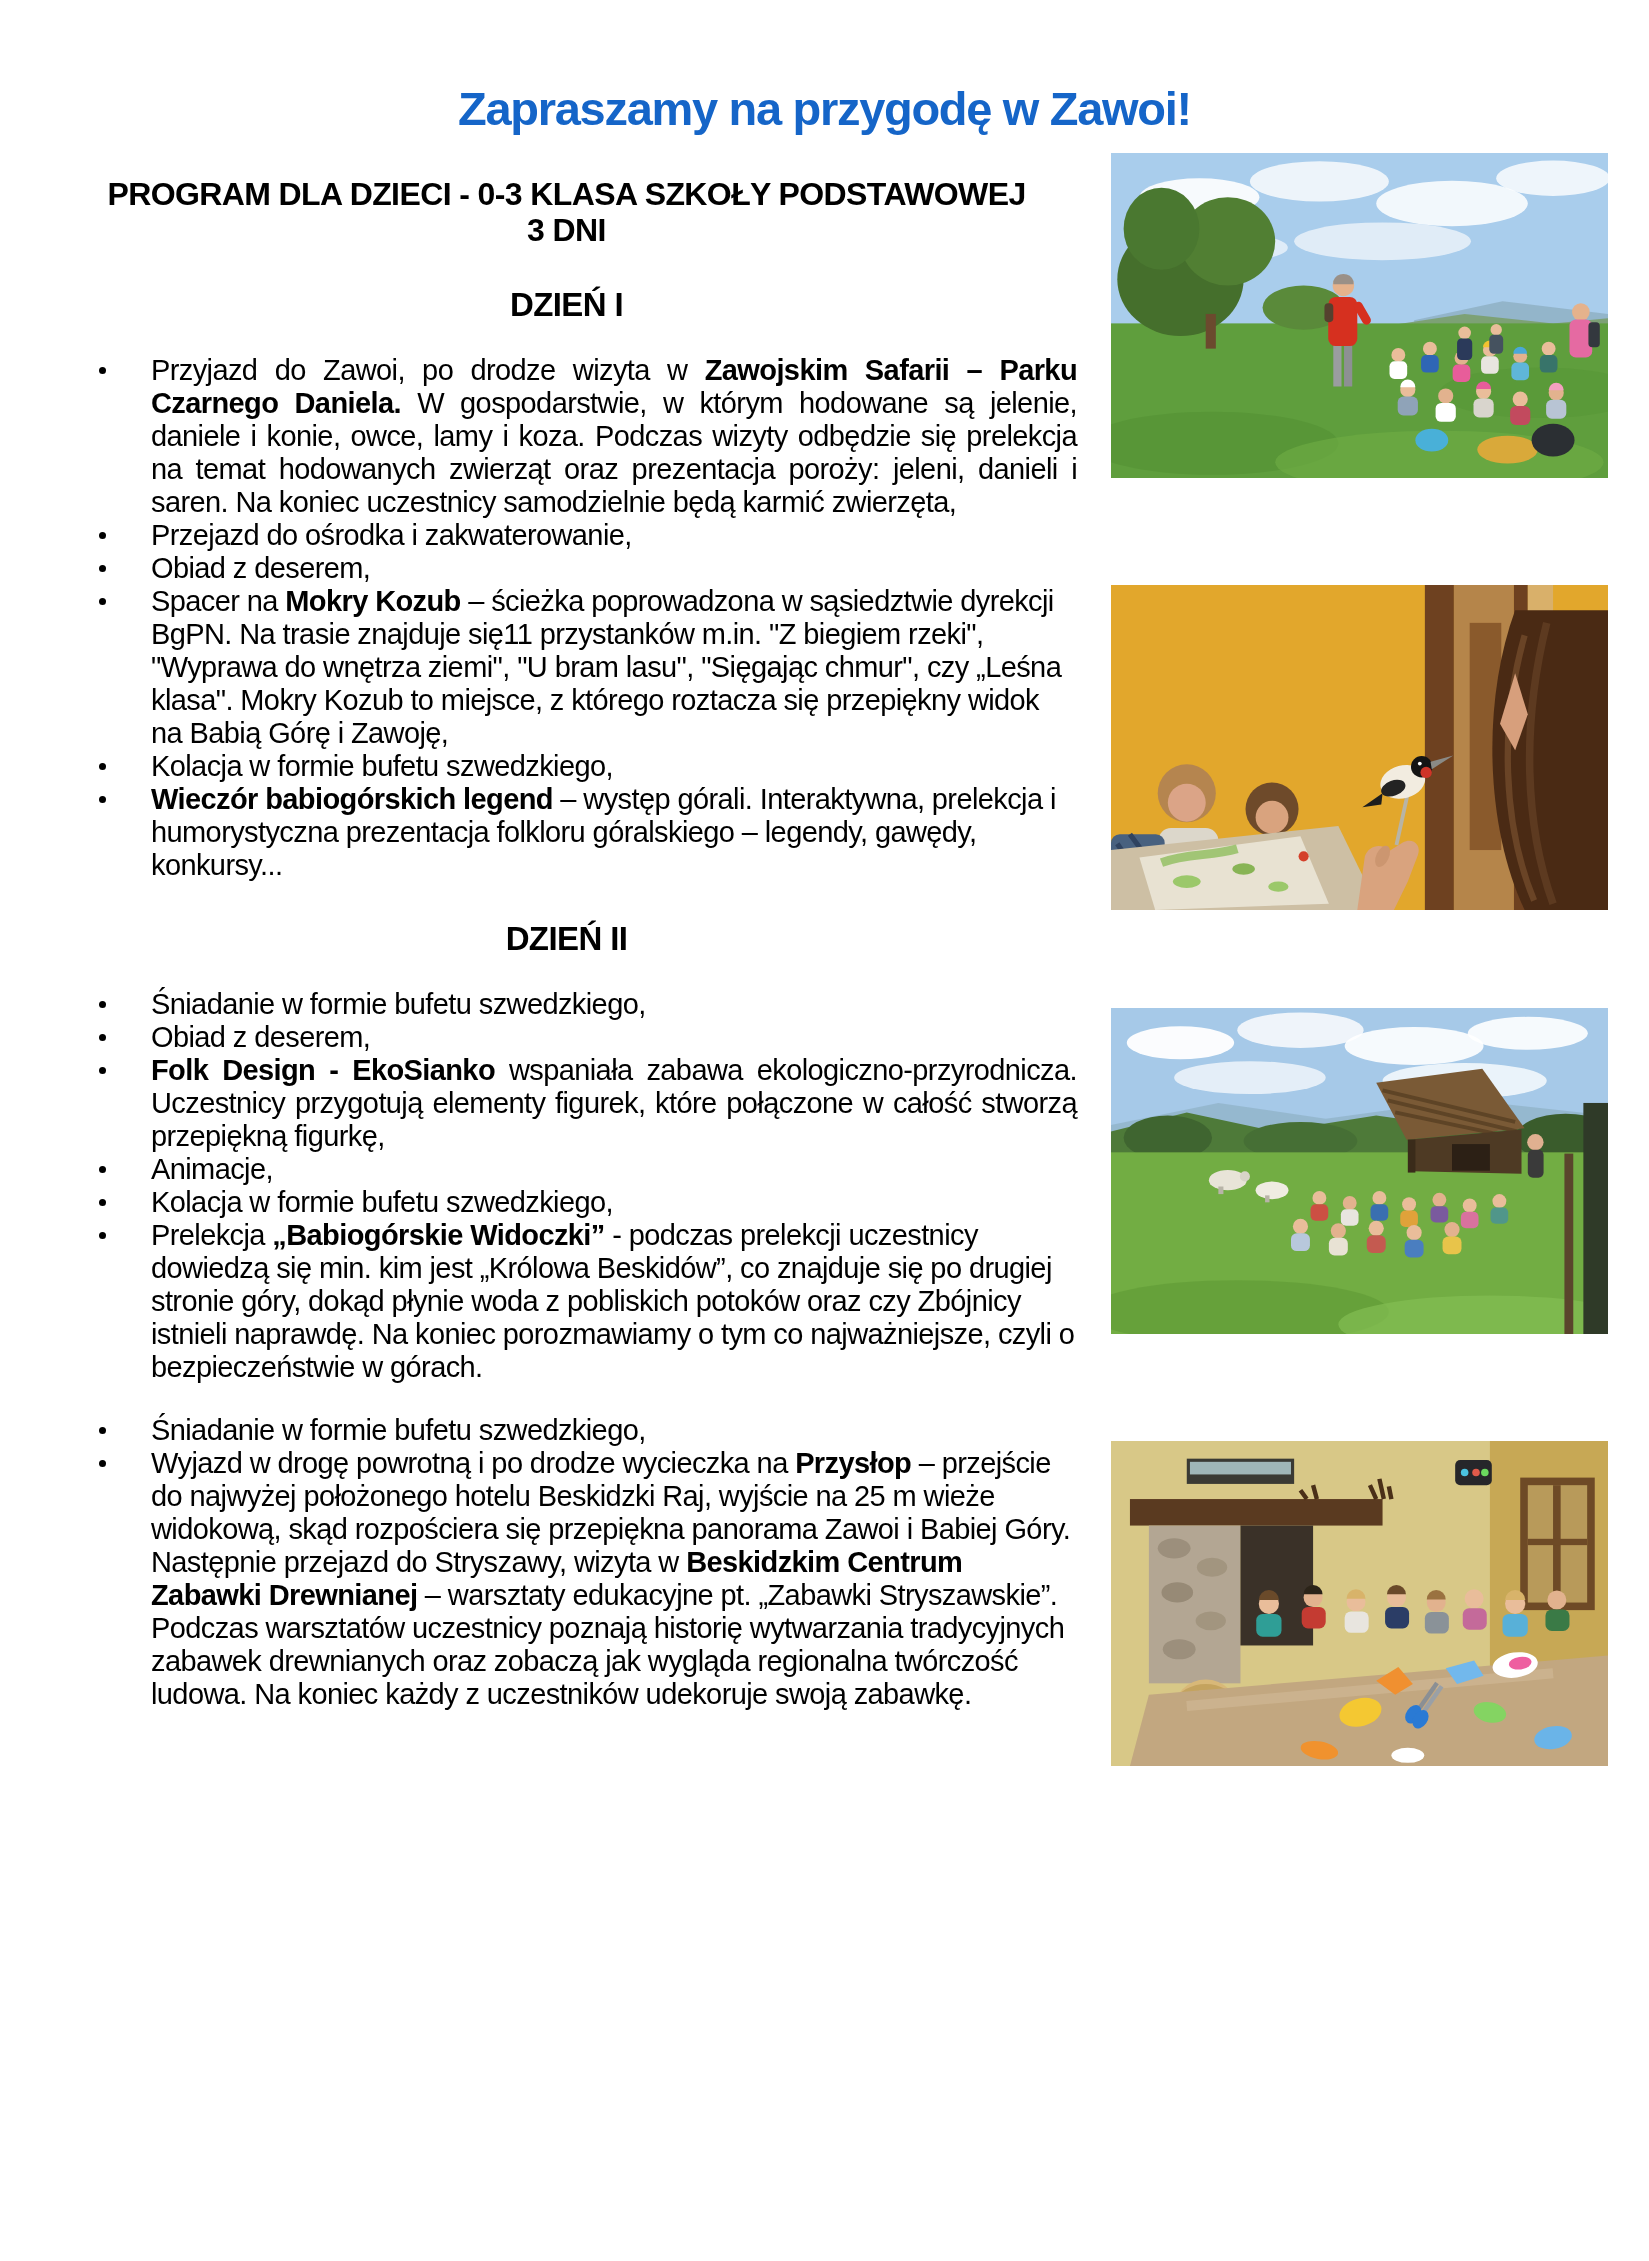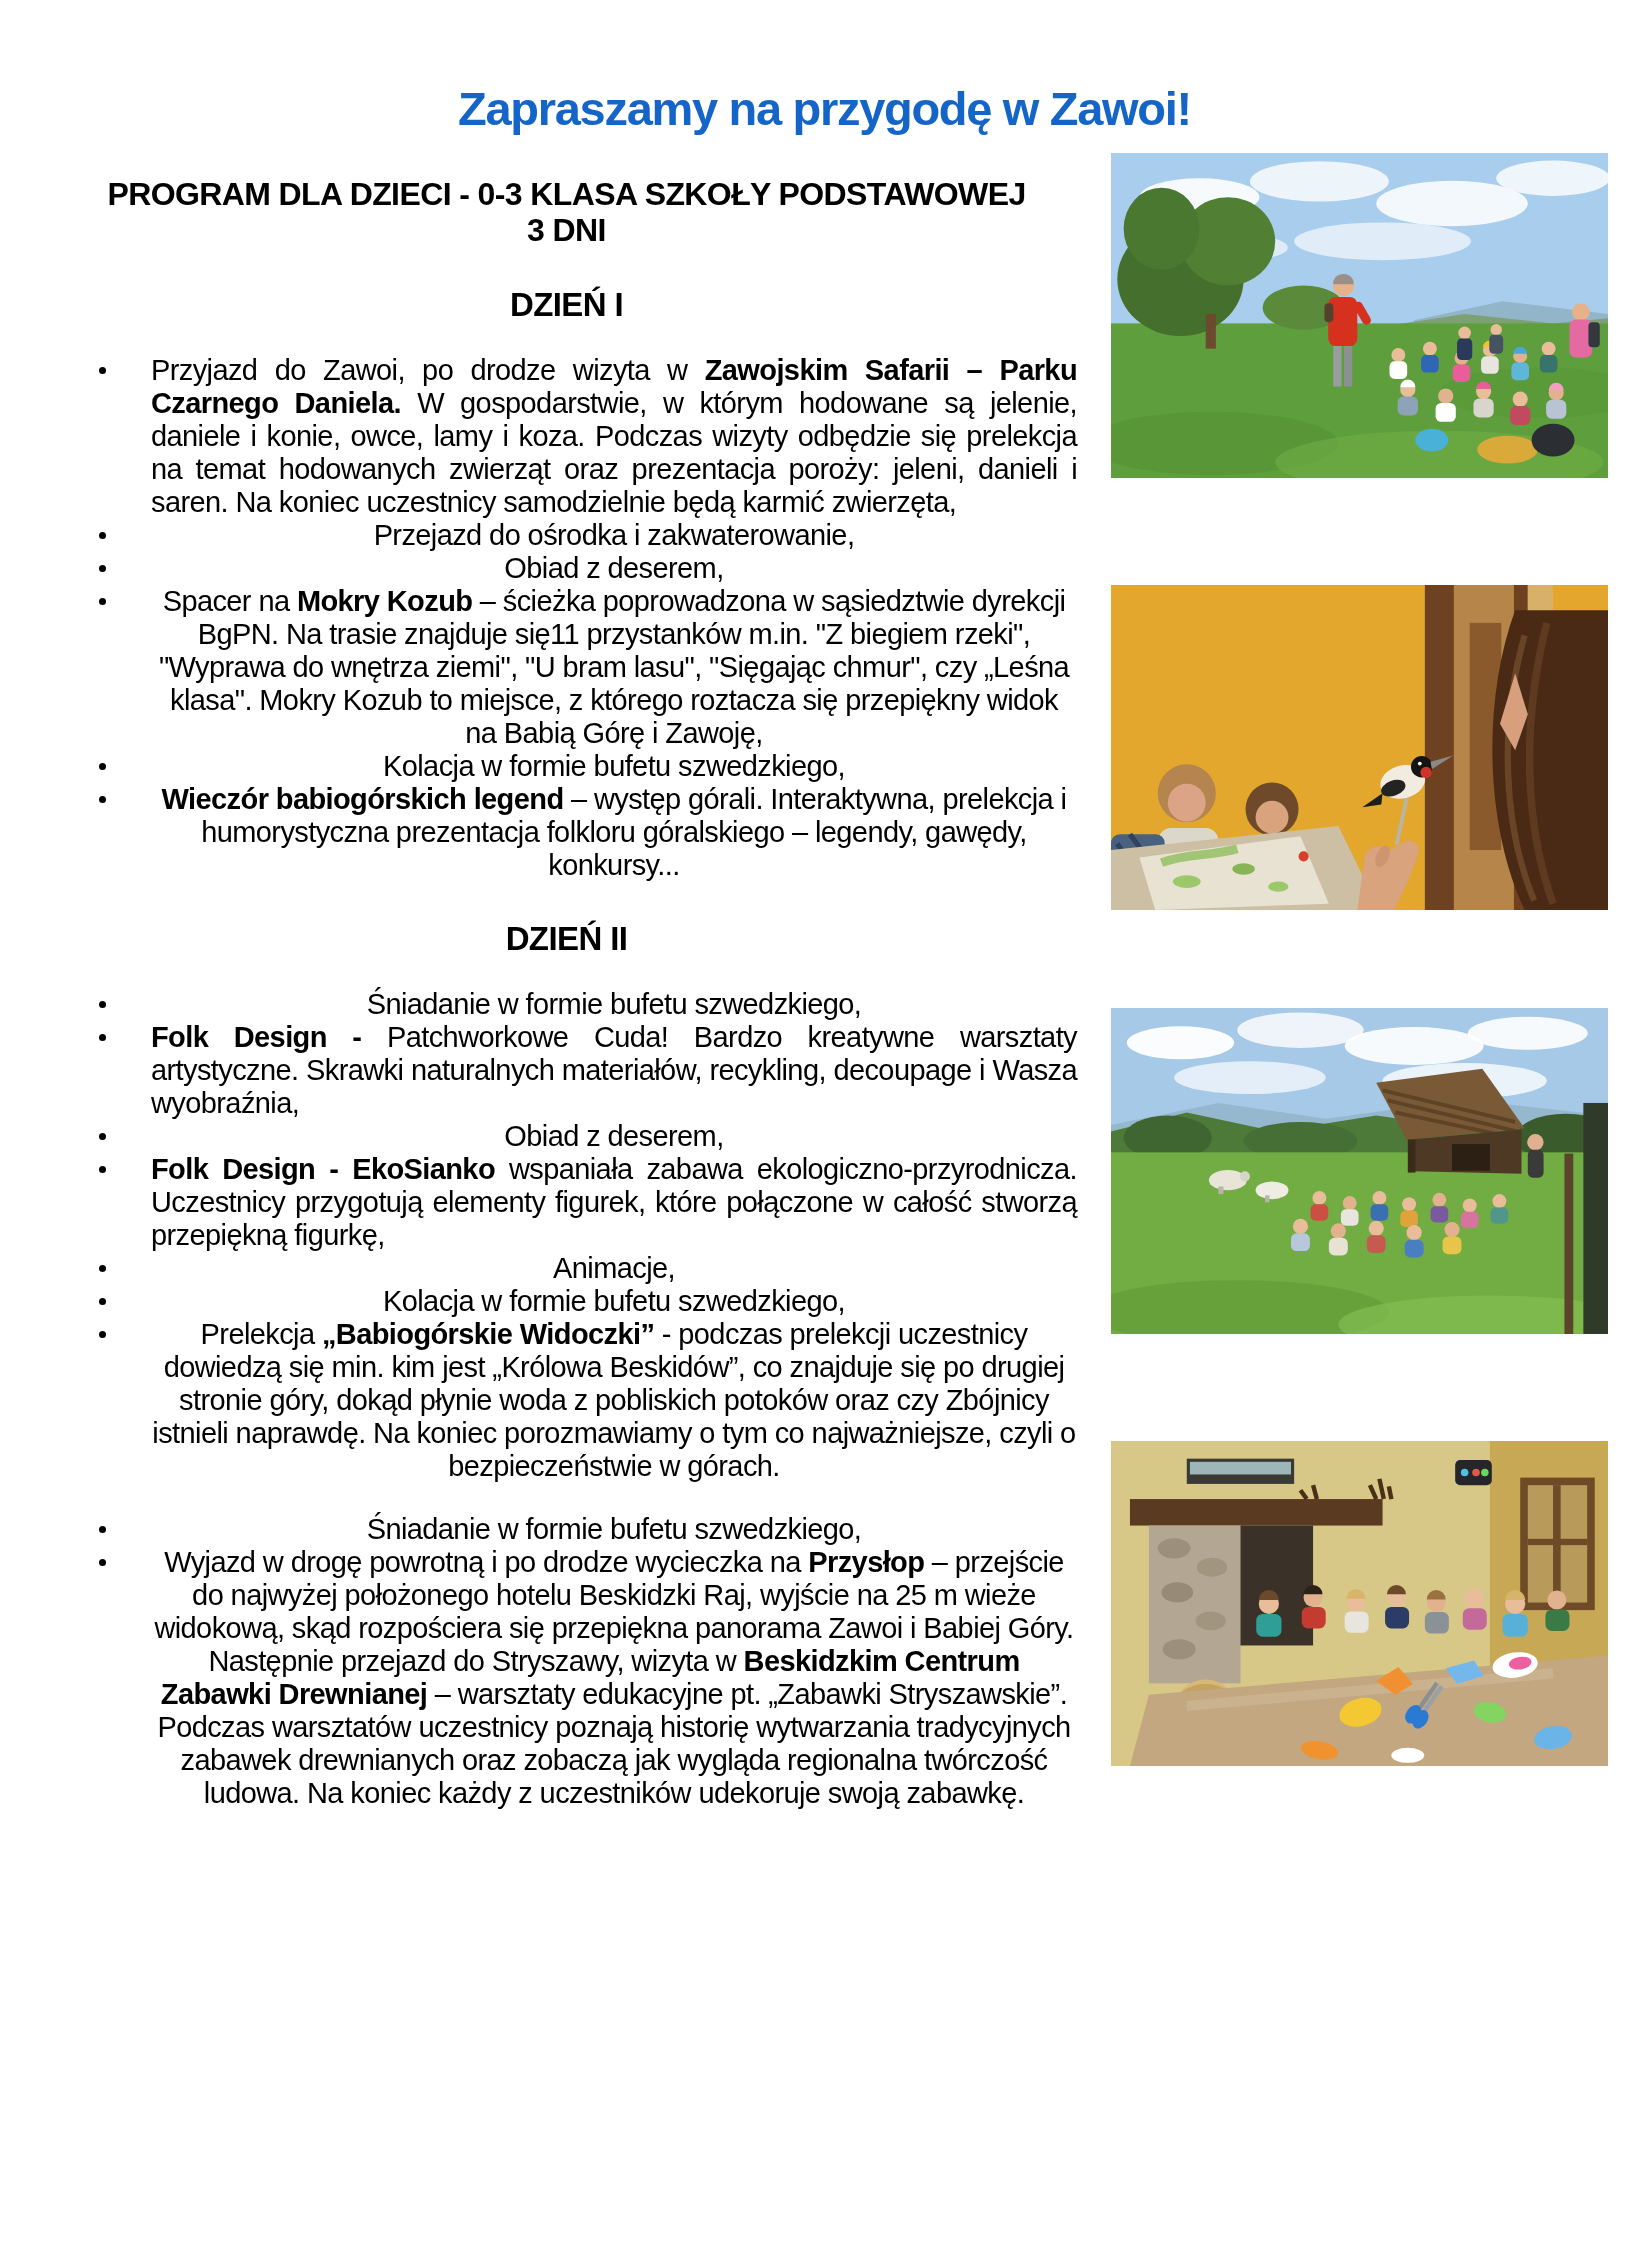--- a/index.html
+++ b/index.html
@@ -5,21 +5,21 @@
   html,body{margin:0;padding:0;background:#ffffff;}
   .page{position:relative;width:1649px;height:1821px;background:#ffffff;overflow:hidden;
         font-family:"Liberation Sans",sans-serif;color:#000;}
   .main-title{position:absolute;top:81px;left:0;width:1649px;margin:0;text-align:center;
         font-size:47px;font-weight:bold;letter-spacing:-1.3px;color:#1565c8;}
   .content{position:absolute;left:56px;top:176px;width:1021px;}
   .subtitle{text-align:center;font-weight:bold;font-size:32px;line-height:36px;letter-spacing:-0.6px;}
   .day-heading{font-size:33px;line-height:39px;font-weight:bold;letter-spacing:-0.6px;margin-top:37px;text-align:center;}
   ul.bullets{list-style:none;margin:30px 0 0 0;padding:0;}
   ul.bullets li{position:relative;font-size:29px;line-height:33px;letter-spacing:-0.6px;
-        padding-left:95px;margin:0;text-align:center;}
+        padding-left:95px;margin:0;text-align:left;}
   ul.bullets li.justify{text-align:justify;}
   ul.bullets li::before{content:"";position:absolute;left:43px;top:13.3px;width:7px;height:7px;
         border-radius:50%;background:#000;}
   ul.bullets li span.b{font-weight:bold;}
   .photo{position:absolute;left:1111px;width:497px;margin:0;padding:0;}
   .photo svg{display:block;width:100%;height:100%;}
   #photo-1{top:153px;height:325px;}
   #photo-2{top:585px;height:325px;}
   #photo-3{top:1008px;height:326px;}
   #photo-4{top:1441px;height:325px;}
@@ -43,21 +43,20 @@
           <li class="justify"><span>Przyjazd do Zawoi, po drodze wizyta w </span><span class="b">Zawojskim Safarii – Parku Czarnego Daniela.</span><span> W gospodarstwie, w którym hodowane są jelenie, daniele i konie, owce, lamy i koza. Podczas wizyty odbędzie się prelekcja na temat hodowanych zwierząt oraz prezentacja poroży: jeleni, danieli i saren. Na koniec uczestnicy samodzielnie będą karmić zwierzęta,</span></li>
           <li><span>Przejazd do ośrodka i zakwaterowanie,</span></li>
           <li><span>Obiad z deserem,</span></li>
           <li><span>Spacer na </span><span class="b">Mokry Kozub</span><span> – ścieżka poprowadzona w sąsiedztwie dyrekcji BgPN. Na trasie znajduje się11 przystanków m.in. "Z biegiem rzeki", "Wyprawa do wnętrza ziemi", "U bram lasu", "Sięgając chmur", czy „Leśna klasa". Mokry Kozub to miejsce, z którego roztacza się przepiękny widok na Babią Górę i Zawoję,</span></li>
           <li><span>Kolacja w formie bufetu szwedzkiego,</span></li>
           <li><span class="b">Wieczór babiogórskich legend</span><span> – występ górali. Interaktywna, prelekcja i humorystyczna prezentacja folkloru góralskiego – legendy, gawędy, konkursy...</span></li>
         </ul>
         <div class="day-heading">DZIEŃ II</div>
         <ul class="bullets">
           <li><span>Śniadanie w formie bufetu szwedzkiego,</span></li>
-          <li class="justify"><span class="b">Folk Design - </span><span>Patchworkowe Cuda! Bardzo kreatywne warsztaty artystyczne. Skrawki naturalnych materiałów, recykling, decoupage i Wasza wyobraźnia,</span></li>
           <li><span>Obiad z deserem,</span></li>
           <li class="justify"><span class="b">Folk Design - EkoSianko</span><span> wspaniała zabawa ekologiczno-przyrodnicza. Uczestnicy przygotują elementy figurek, które połączone w całość stworzą przepiękną figurkę,</span></li>
           <li><span>Animacje,</span></li>
           <li><span>Kolacja w formie bufetu szwedzkiego,</span></li>
           <li><span>Prelekcja </span><span class="b">„Babiogórskie Widoczki”</span><span> - podczas prelekcji uczestnicy dowiedzą się min. kim jest „Królowa Beskidów”, co znajduje się po drugiej stronie góry, dokąd płynie woda z pobliskich potoków oraz czy Zbójnicy istnieli naprawdę. Na koniec porozmawiamy o tym co najważniejsze, czyli o bezpieczeństwie w górach.</span></li>
         </ul>
         <ul class="bullets">
           <li><span>Śniadanie w formie bufetu szwedzkiego,</span></li>
           <li><span>Wyjazd w drogę powrotną i po drodze wycieczka na </span><span class="b">Przysłop</span><span> – przejście do najwyżej położonego hotelu Beskidzki Raj, wyjście na 25 m wieże widokową, skąd rozpościera się przepiękna panorama Zawoi i Babiej Góry. Następnie przejazd do Stryszawy, wizyta w </span><span class="b">Beskidzkim Centrum Zabawki Drewnianej</span><span> – warsztaty edukacyjne pt. „Zabawki Stryszawskie”. Podczas warsztatów uczestnicy poznają historię wytwarzania tradycyjnych zabawek drewnianych oraz zobaczą jak wygląda regionalna twórczość ludowa. Na koniec każdy z uczestników udekoruje swoją zabawkę.</span></li>
         </ul>

